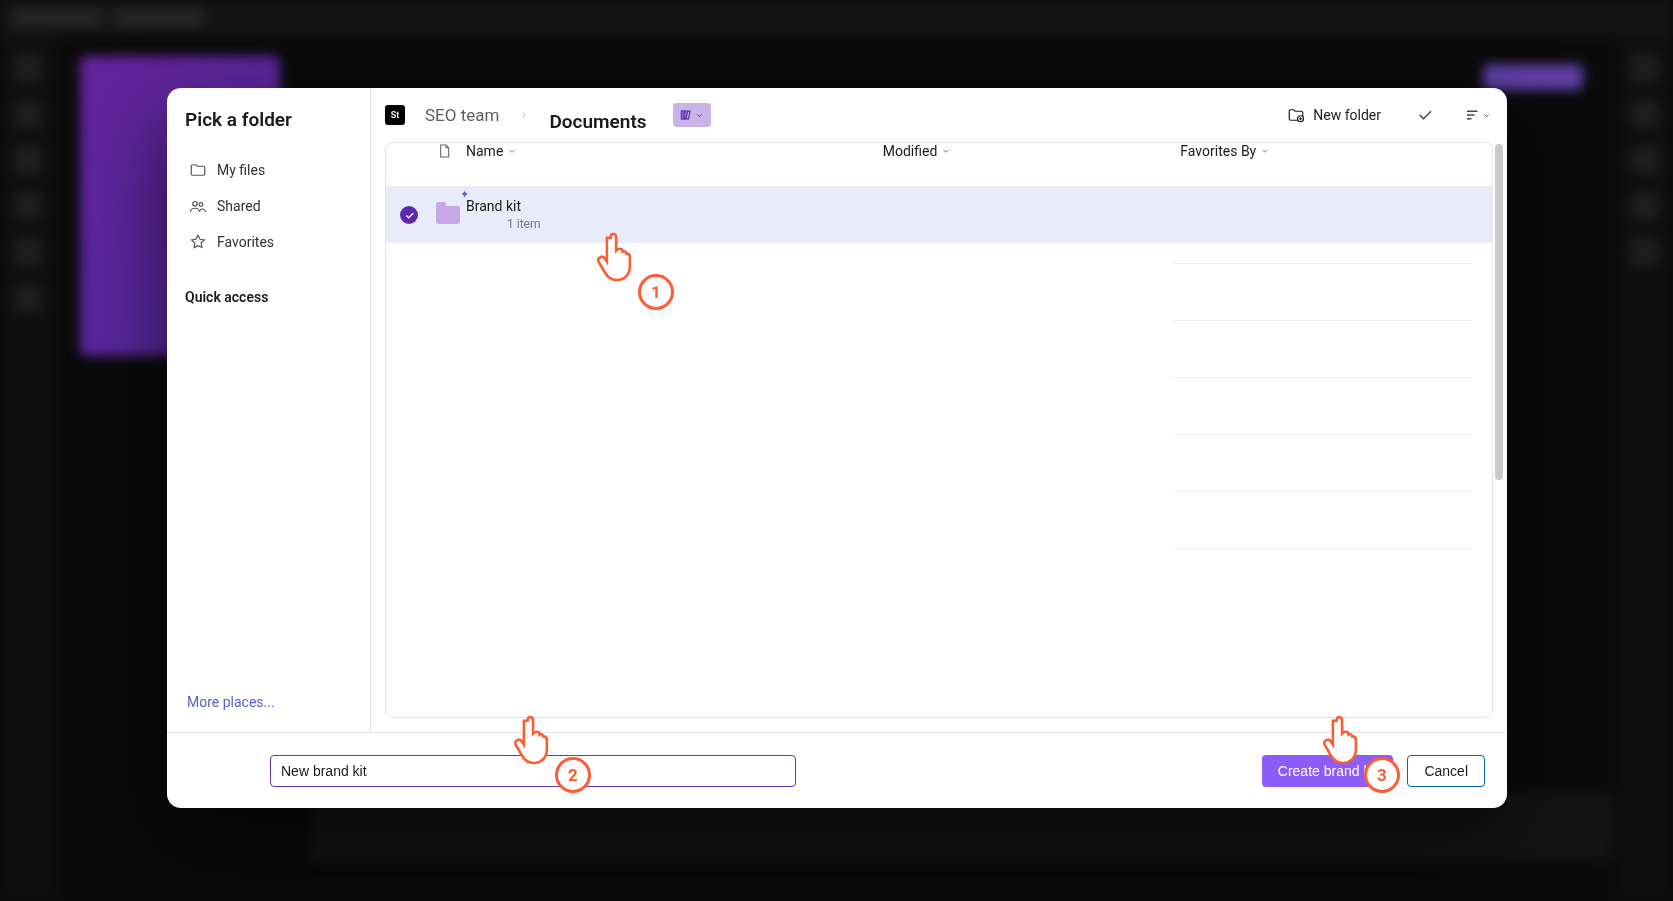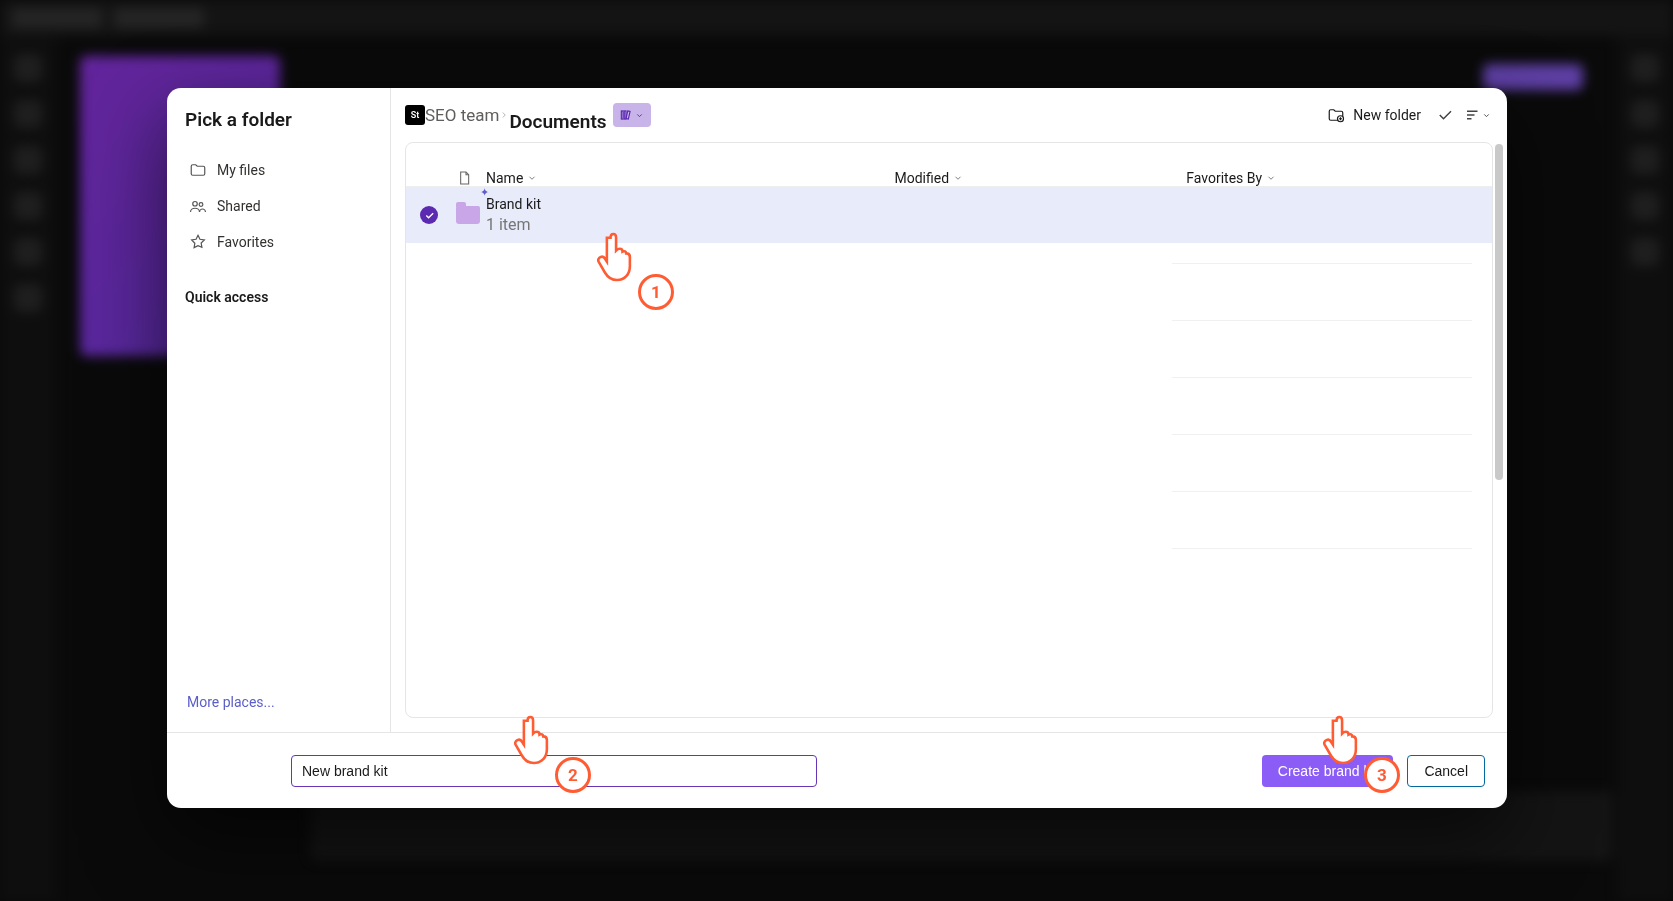--- a/index.html
+++ b/index.html
@@ -31,67 +31,67 @@
   width: 1340px; height: 720px;
   background: #fff;
   border-radius: 14px;
   box-shadow: 0 30px 80px rgba(0,0,0,0.6);
   display: flex;
   flex-direction: column;
   overflow: hidden;
 }
 .modal-body { flex: 1; display: flex; overflow: hidden; }
 .sidebar {
-  width: 224px;
+  width: 204px;
   border-right: 1px solid #e5e5e5;
   padding: 20px 18px;
   display: flex;
   flex-direction: column;
 }
 .sidebar-title { font-size: 19px; font-weight: 600; color: #1a1a1a; margin-bottom: 22px; }
 .sidenav { display: flex; flex-direction: column; gap: 2px; }
 .sidenav-item { display: flex; align-items: center; gap: 10px; padding: 8px 4px; color: #323130; font-size: 14px; cursor: pointer; border-radius: 4px; }
 .icon { width: 18px; height: 18px; flex: none; color: #555; }
 .quick-title { font-size: 14px; font-weight: 600; color: #1a1a1a; margin-top: 30px; }
 .sidebar-spacer { flex: 1; }
 .more-places { color: #5b5fc7; font-size: 14px; cursor: pointer; padding: 6px 2px 2px; }
 .main { flex: 1; display: flex; flex-direction: column; position: relative; }
-.toolbar { height: 54px; display: flex; align-items: center; padding: 0 14px; gap: 0; }
+.toolbar { height: 54px; display: flex; align-items: center; padding: 0 14px; gap: 20px; }
 .crumb-avatar { width: 20px; height: 20px; background: #000; color: #fff; border-radius: 3px; font-size: 9px; display: flex; align-items: center; justify-content: center; font-weight: 600; }
 .crumb-text { font-size: 17px; color: #605e5c; cursor: pointer; }
 .crumb-sep { color: #a6a6a6; font-size: 14px; }
 .crumb-current { font-size: 19px; font-weight: 600; color: #1a1a1a; cursor: pointer; margin-top: 12px; }
 .crumb-selector { margin-left: 6px; width: 38px; height: 24px; background: #c8b4e8; border-radius: 4px; display: flex; align-items: center; justify-content: center; gap: 2px; cursor: pointer; }
 .toolbar-spacer { flex: 1; }
 .new-folder-btn { display: flex; align-items: center; gap: 8px; font-size: 14px; color: #1a1a1a; cursor: pointer; padding: 6px 8px; border-radius: 4px; }
 .toolbar-icon-btn { width: 32px; height: 32px; display: flex; align-items: center; justify-content: center; cursor: pointer; border-radius: 4px; color: #444; }
 .list-pane { flex: 1; margin: 0 14px 14px 14px; border: 1px solid #e5e5e5; border-radius: 8px; overflow: hidden; display: flex; flex-direction: column; background: #fff; position: relative; }
-.list-header { display: flex; align-items: flex-end; height: 44px; border-bottom: 1px solid #eee; padding: 0 14px; font-size: 14px; color: #1a1a1a; }
+.list-header { display: flex; align-items: flex-start; height: 44px; border-bottom: 1px solid #eee; padding: 0 14px; font-size: 14px; color: #1a1a1a; }
 .col-sel { width: 36px; }
 .col-icon { width: 30px; display: flex; align-items: center; }
 .col-name { flex: 1.4; display: flex; align-items: center; gap: 4px; cursor: pointer; }
 .col-mod { flex: 1; display: flex; align-items: center; gap: 4px; cursor: pointer; }
 .col-modby { flex: 1; display: flex; align-items: center; gap: 4px; cursor: pointer; }
 .list-rows { flex: 1; overflow-y: auto; }
 .row { display: flex; align-items: center; height: 56px; padding: 0 14px; font-size: 14px; cursor: pointer; }
 .row.selected { background: #e8ecfa; }
 .row-check { width: 36px; display: flex; align-items: center; }
 .check-circle { width: 18px; height: 18px; border-radius: 50%; background: #5b2ab0; display: flex; align-items: center; justify-content: center; color: #fff; }
 .row-iconcell { width: 30px; display: flex; align-items: center; }
 .folder-glyph { width: 24px; height: 18px; background: #c8a6e8; border-radius: 2px 2px 3px 3px; position: relative; }
 .folder-glyph::before { content: ''; position: absolute; top: -4px; left: 0; width: 10px; height: 5px; background: #c8a6e8; border-radius: 2px 2px 0 0; }
 .row-name { flex: 1.4; display: flex; flex-direction: column; justify-content: center; line-height: 1.2; position: relative; }
 .row-name-main { font-size: 14px; color: #1a1a1a; }
-.row-name-sub { font-size: 16px; color: #767676; margin-top: 2px; }
+.row-name-sub { font-size: 12px; color: #767676; margin-top: 2px; margin-left: 41px; }
 .sparkle { position: absolute; left: -6px; top: -10px; color: #5b5fc7; font-size: 11px; }
 .row-mod { flex: 1; color: #605e5c; }
 .row-modby { flex: 1; color: #605e5c; }
 .list-scrollbar { position: absolute; right: -6px; top: 2px; width: 8px; height: 336px; background: #c9c9c9; border-radius: 4px; }
 .modal-footer { height: 76px; border-top: 1px solid #e5e5e5; display: flex; align-items: center; padding: 0 22px; gap: 14px; position: relative; }
-.name-input { width: 526px; height: 32px; border: 1.5px solid #6636b5; border-radius: 4px; padding: 0 10px; font-size: 14px; color: #1a1a1a; outline: none; margin-left: 102px; }
+.name-input { width: 526px; height: 32px; border: 1.5px solid #6636b5; border-radius: 4px; padding: 0 10px; font-size: 14px; color: #1a1a1a; outline: none; margin-left: 81px; }
 .footer-spacer { flex: 1; }
 .btn-primary { height: 32px; padding: 0 16px; background: #8b5cf6; color: #fff; border: none; border-radius: 4px; font-size: 14px; font-weight: 500; cursor: pointer; }
 .btn-secondary { height: 32px; padding: 0 16px; background: #fff; color: #1a1a1a; border: 1px solid #0369a1; border-radius: 4px; font-size: 14px; cursor: pointer; }
 .anno-cursor { position: absolute; pointer-events: none; z-index: 50; }
 .anno-hand { width: 46px; height: 56px; position: relative; }
 .anno-badge { position: absolute; width: 36px; height: 36px; border: 3px solid #ff5c33; border-radius: 50%; background: #fff; display: flex; align-items: center; justify-content: center; color: #ff5c33; font-weight: 700; font-size: 17px; }
 .chev { width: 10px; height: 10px; }
 .subtle { color: #666; }
 .ghost-lines { position: absolute; right: 20px; top: 120px; bottom: 20px; width: 300px; }
 .ghost-line { height: 1px; background: #f0f0f0; margin-bottom: 56px; }

